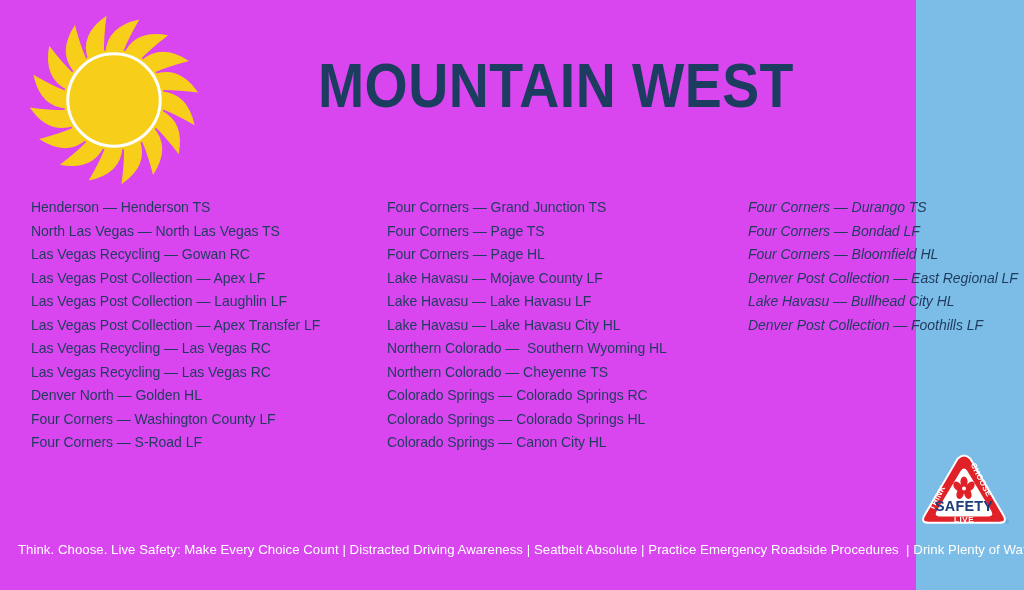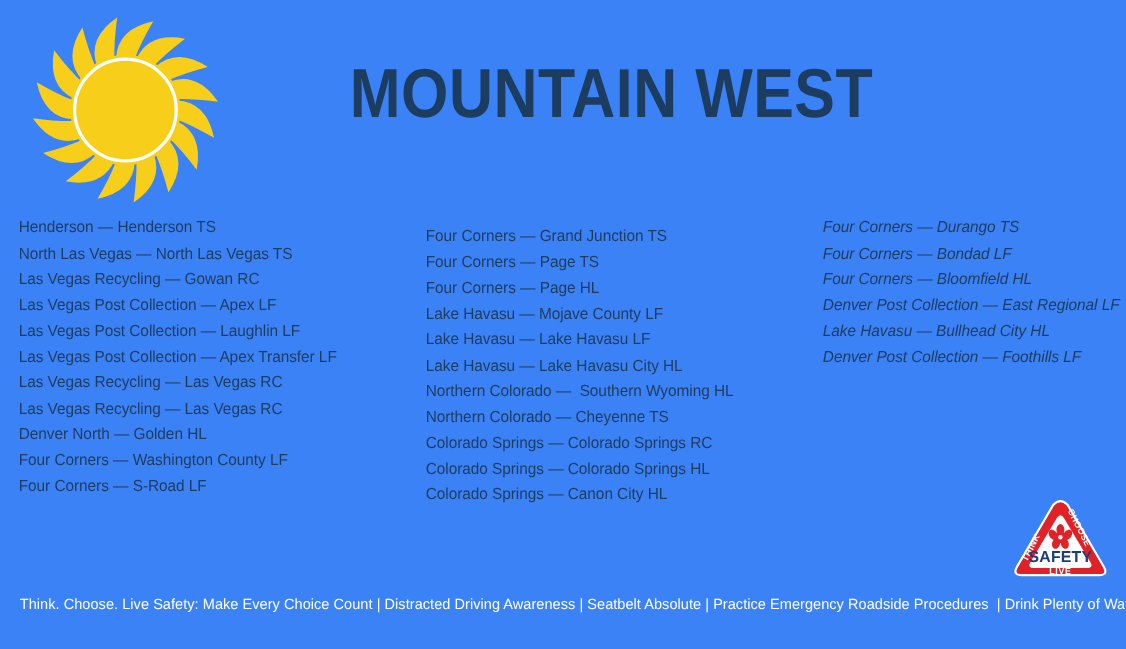--- a/index.html
+++ b/index.html
@@ -10,23 +10,23 @@
   body {
     width: 1024px;
     height: 590px;
     overflow: hidden;
     background: #7cbde8;
     font-family: "Liberation Sans", sans-serif;
     -webkit-font-smoothing: antialiased;
   }
   #slide {
     position: relative;
-    width: 1024px;
+    width: 916px;
     height: 590px;
-    background: #3b82f6;
+    background: #d946ef;
     box-sizing: border-box;
   }
 
   
   #sun-logo {
     position: absolute;
     left: 26px;
     top: 12px;
     width: 176px;
     height: 176px;
@@ -53,22 +53,22 @@
   #columns {
     position: absolute;
     left: 0;
     top: 196px;
     width: 1024px;
   }
   .column {
     position: absolute;
     top: 0;
   }
-  #column-1 { left: 17px;  width: 350px; }
-  #column-2 { left: 387px; width: 350px; margin-top: 8px; }
+  #column-1 { left: 31px;  width: 350px; }
+  #column-2 { left: 387px; width: 350px; }
   #column-3 { left: 748px; width: 276px; font-style: italic; }
 
   .list-item {
     font-family: "Liberation Sans", sans-serif;
     font-size: 14.6px;
     line-height: 23.5px;
     color: #1f3c5e;
     white-space: pre;
     letter-spacing: -0.05px;
     transform: scaleX(0.96);

